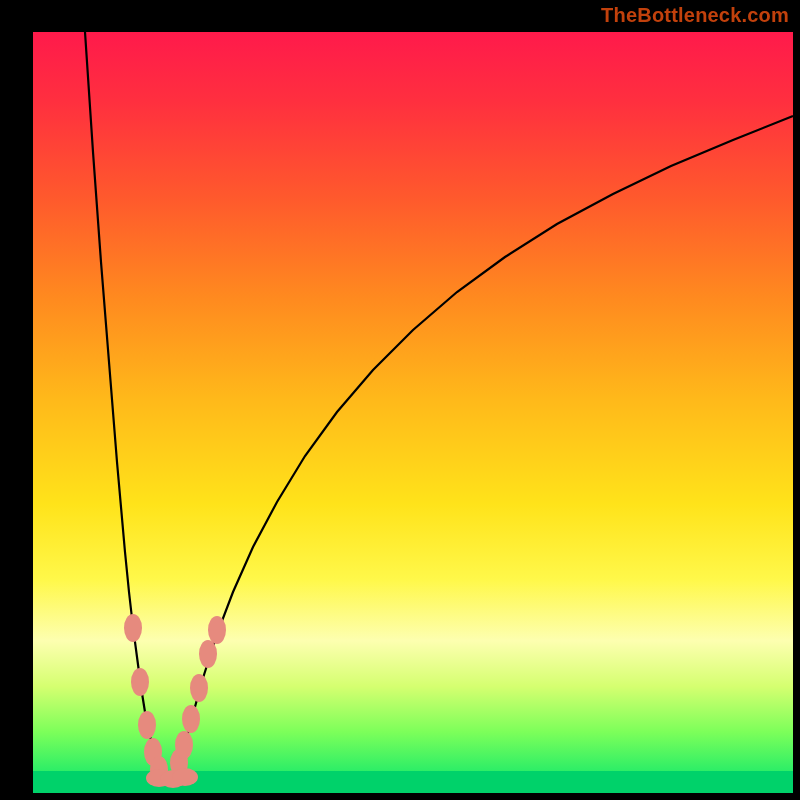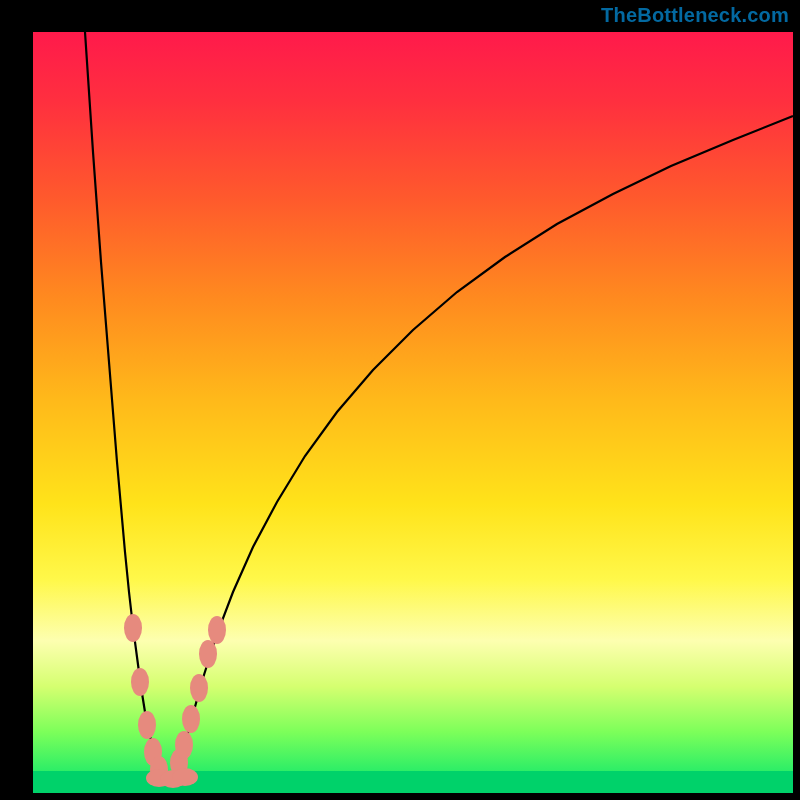--- a/index.html
+++ b/index.html
@@ -10,21 +10,21 @@
   #ff5a2c 22%,
   #ff8a1f 35%,
   #ffb81a 48%,
   #ffe31a 62%,
   #fff84a 72%,
   #fdffb0 80%,
   #d5ff70 86%,
   #7cff5a 92%,
   #00e46e 100%)}
 #plot::after{content:"";position:absolute;left:0;right:0;bottom:0;height:22px;background:#00d26a}
-#watermark{position:absolute;top:4px;font-weight:600;color:#0369a1;font-size:20px;letter-spacing:.2px}
+#watermark{position:absolute;top:4px;font-weight:600;color:#c2410c;font-size:20px;letter-spacing:.2px}
 svg{position:absolute;left:0;top:0}
 path.curve{stroke:#000;stroke-width:2.2;fill:none}
 .bead{fill:#e68a7e}
 </style>
 </head>
 <body>
 
 <div id="stage">
   <div id="plot" style="left: 33px; top: 32px; width: 760px; height: 761px;"></div>
   <div id="watermark" style="right: 11px;">TheBottleneck.com</div>

